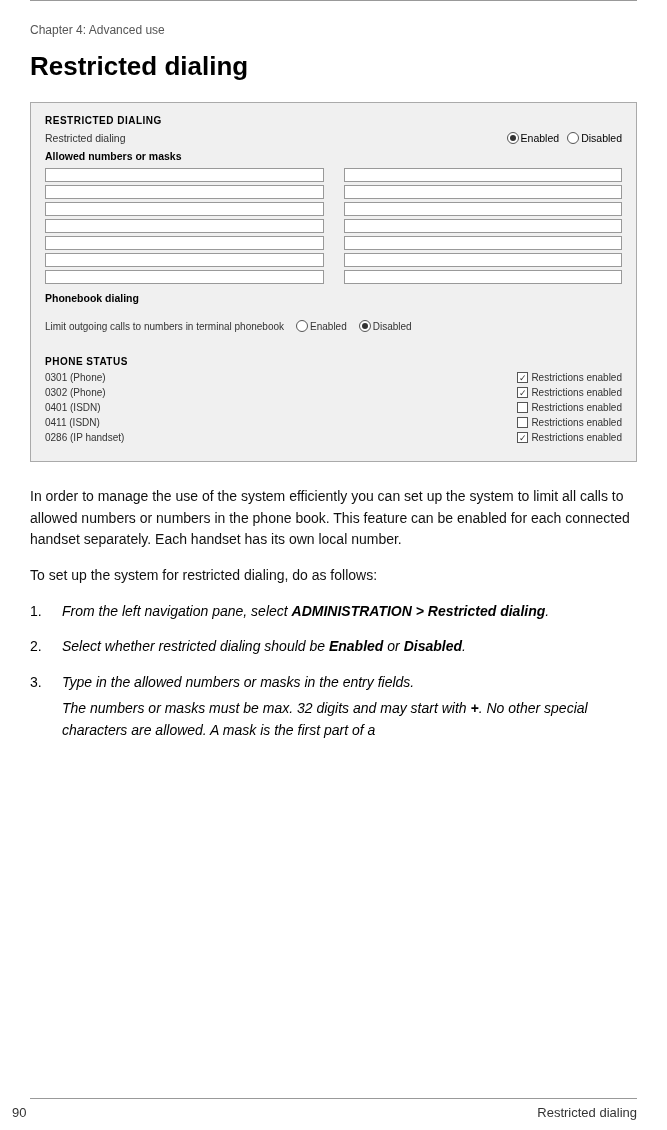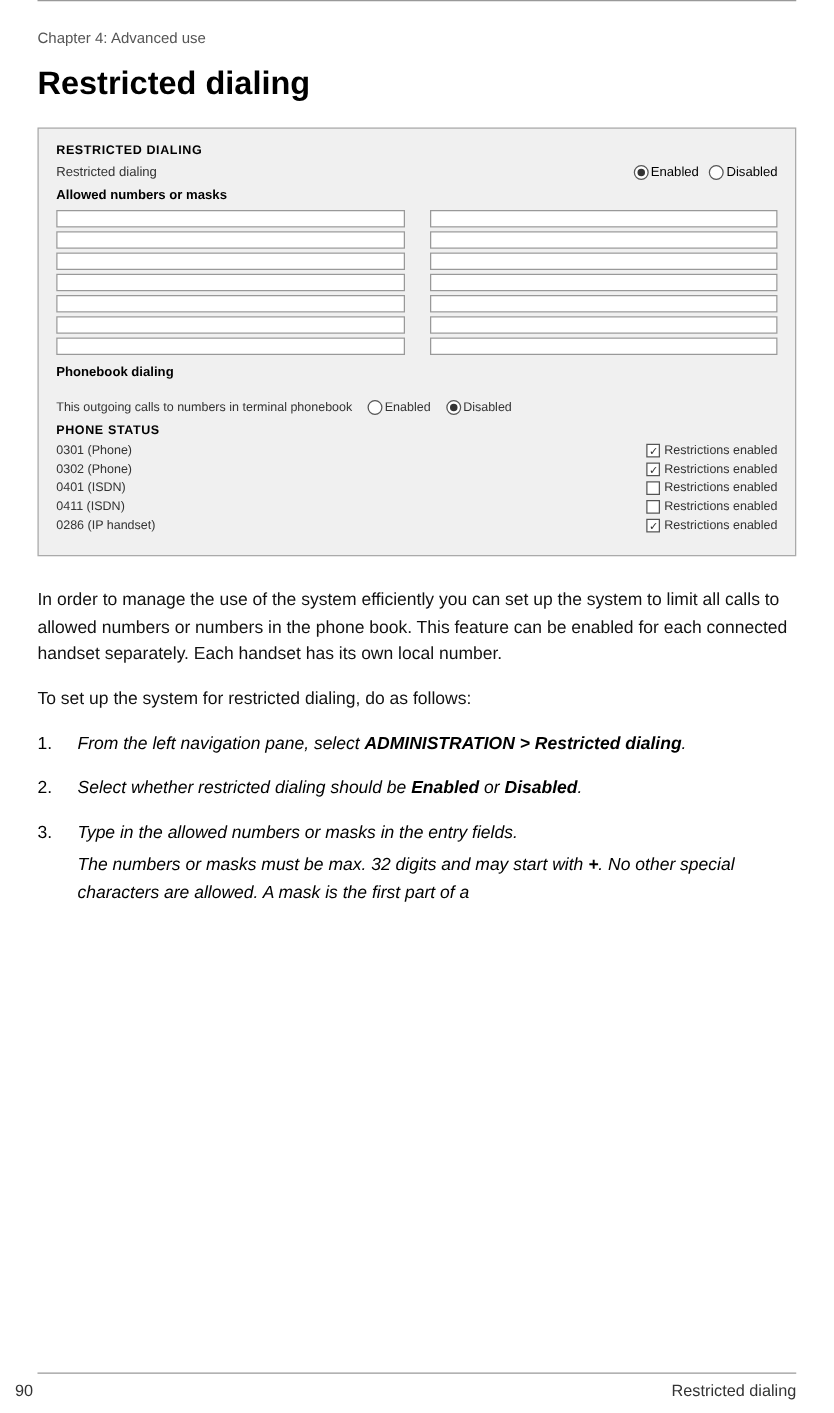--- a/index.html
+++ b/index.html
@@ -123,21 +123,21 @@
       margin-bottom: 16px;
     }
     .phonebook-row {
       display: flex;
       align-items: center;
       gap: 6px;
       font-size: 10px;
       color: #333;
     }
     .phone-status-section {
-      margin-top: 7px;
+      margin-top: 24px;
     }
     .phone-status-title {
       font-size: 10px;
       font-weight: bold;
       text-transform: uppercase;
       letter-spacing: 0.5px;
       margin-bottom: 5px;
     }
     .status-row {
       display: flex;
@@ -259,21 +259,21 @@
         <div class="input-field"></div>
         <div class="input-field"></div>
         <div class="input-field"></div>
         <div class="input-field"></div>
       </div>
     </div>
 
     <div class="phonebook-section">
       <div class="phonebook-label">Phonebook dialing</div>
       <div class="phonebook-row">
-        <span>This outgoing calls to numbers in terminal phonebook</span>
+        <span>Limit outgoing calls to numbers in terminal phonebook</span>
         <div class="radio-option" style="margin-left:6px;">
           <div class="radio-unchecked"></div>
           <span>Enabled</span>
         </div>
         <div class="radio-option" style="margin-left:6px;">
           <div class="radio-checked"></div>
           <span>Disabled</span>
         </div>
       </div>
     </div>

